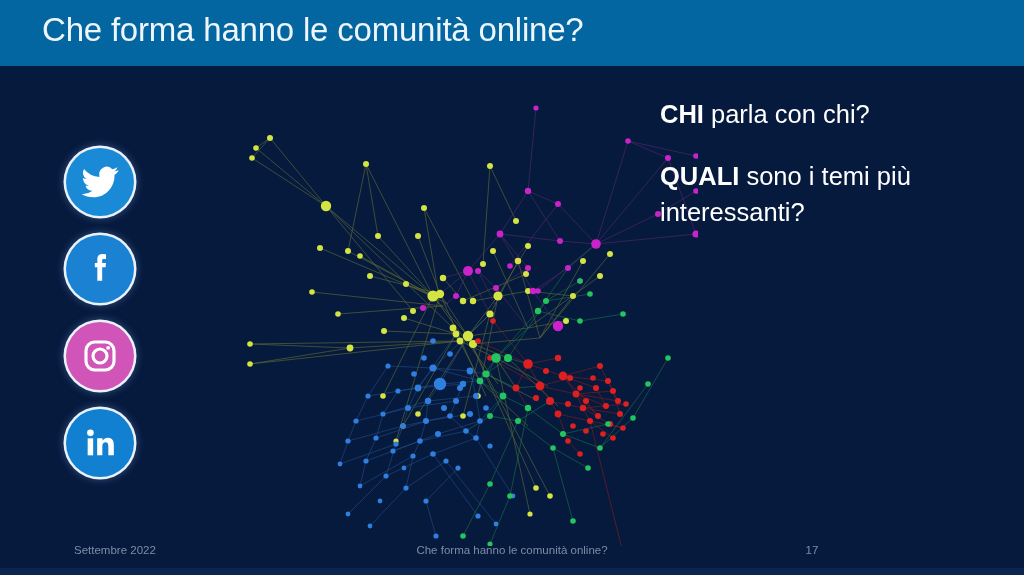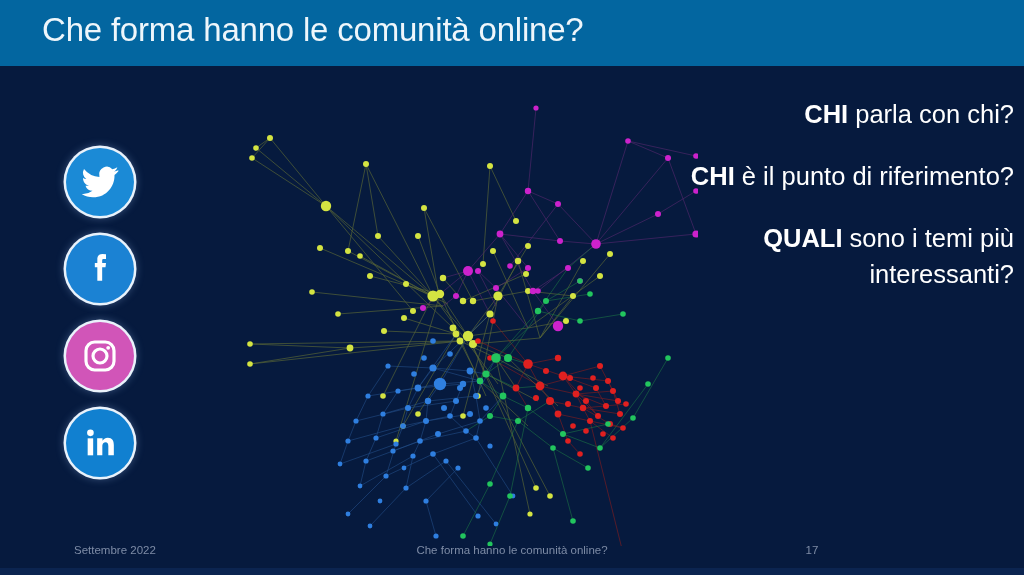--- a/index.html
+++ b/index.html
@@ -80,21 +80,21 @@
     height: 450px;
   }
   #network-graph svg { display: block; }
 
   
   #questions {
     position: absolute;
     left: 660px;
     top: 96px;
     width: 354px;
-    text-align: right;
+    text-align: left;
   }
   .question {
     color: #ffffff;
     font-size: 25.5px;
     line-height: 36px;
     font-weight: 400;
     margin-bottom: 26px;
   }
   .question:last-child { margin-bottom: 2px; }
   .q-lead { font-weight: 700; }
@@ -619,23 +619,20 @@
         <circle cx="440" cy="262" r="2.8"></circle>
       </g>
     </svg>
   </div>
 
   <div id="questions">
     <div class="question">
       <span class="q-lead">CHI</span><span> parla con chi?</span>
     </div>
     <div class="question">
-      <span class="q-lead">CHI</span><span> è il punto di riferimento?</span>
-    </div>
-    <div class="question">
       <span class="q-lead">QUALI</span><span> sono i temi più interessanti?</span>
     </div>
   </div>
 
   <div id="footer">
     <div class="footer-text" id="footer-date">Settembre  2022</div>
     <div class="footer-text" id="footer-title">Che forma hanno le comunità online?</div>
     <div class="footer-text" id="footer-page">17</div>
   </div>
 

